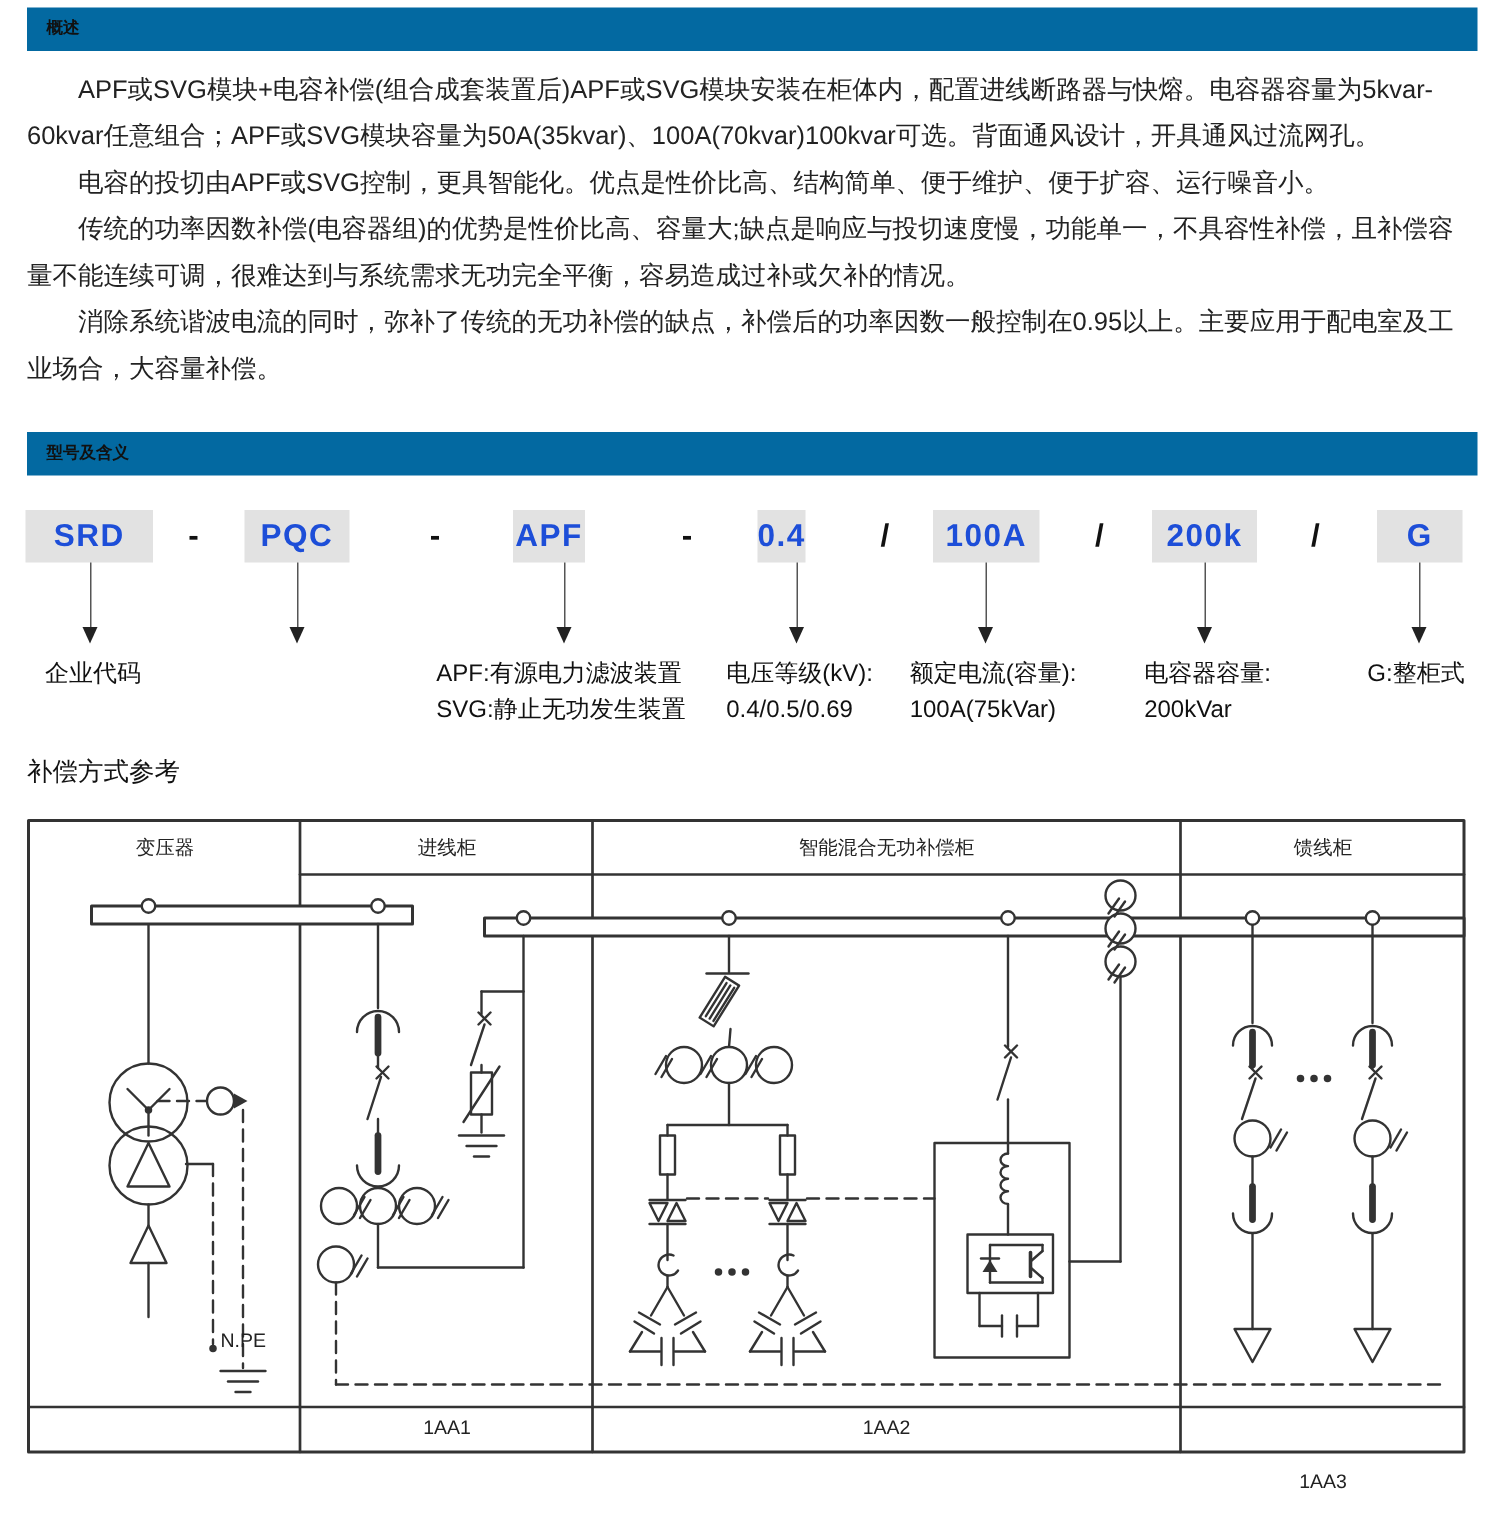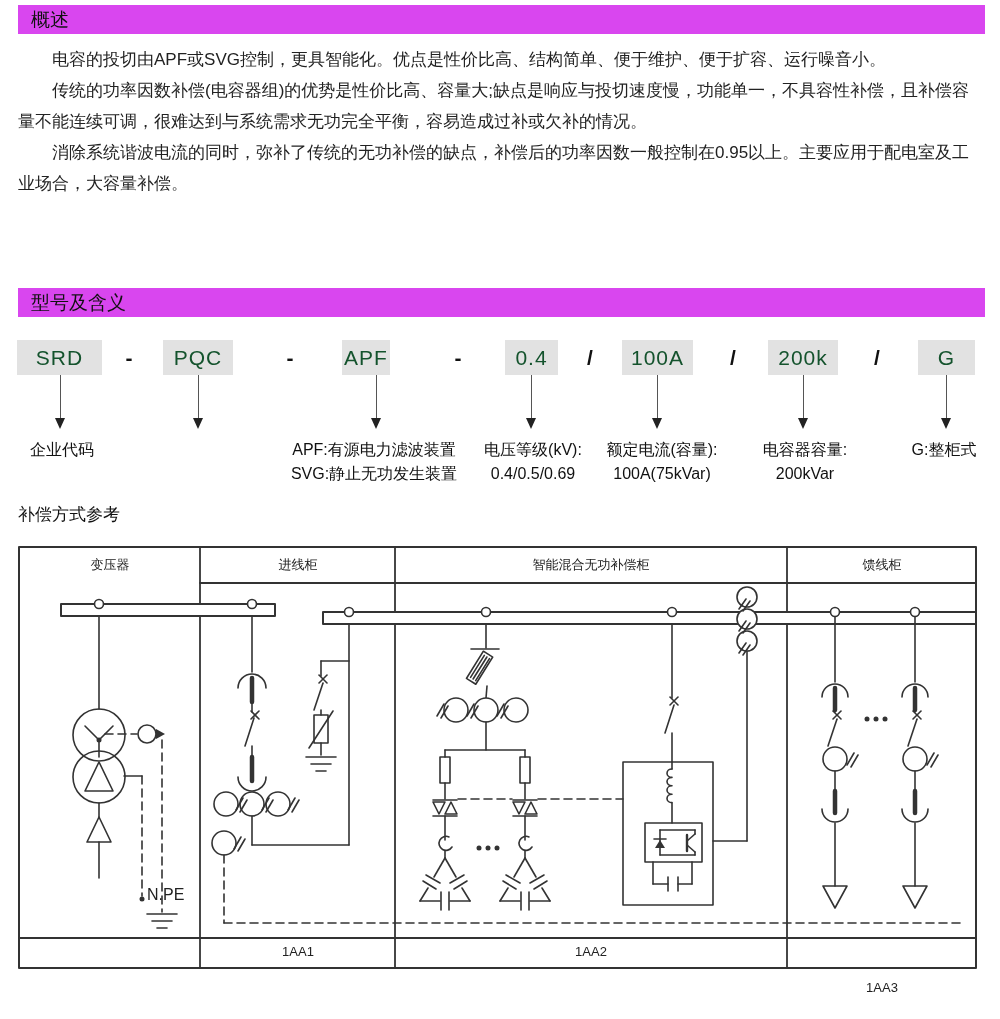--- a/index.html
+++ b/index.html
@@ -1,62 +1,63 @@
 <!DOCTYPE html>
 <html><head>
 <meta charset="utf-8">
 <style>
   html,body{margin:0;padding:0;background:#fff;}
   body{font-family:"Liberation Sans","DejaVu Sans",sans-serif;color:#1a1a1a;}
   #page{position:relative;width:1000px;height:1019px;background:#fff;overflow:hidden;}
-  .section-bar{position:absolute;left:18px;width:967px;height:29px;background:#d946ef;
-    font-weight:normal;font-size:19px;line-height:29px;padding-left:13px;box-sizing:border-box;color:#111;}
+  .section-bar{position:absolute;left:18px;width:967px;height:29px;background:#0369a1;
+    font-weight:bold;font-size:11px;line-height:29px;padding-left:13px;box-sizing:border-box;color:#111;}
   .body-text{position:absolute;left:18px;top:44px;width:967px;font-size:17px;line-height:31px;color:#222;}
   .body-text p{margin:0;text-indent:2em;}
   .mbox{position:absolute;top:340px;height:35px;background:#e2e2e2;text-align:center;
-    font-weight:normal;font-size:21px;line-height:35px;color:#14532d;letter-spacing:1px;}
+    font-weight:bold;font-size:21px;line-height:35px;color:#1d4ed8;letter-spacing:1px;}
   .msep{position:absolute;top:340px;height:35px;line-height:35px;font-weight:bold;font-size:21px;
     transform:translateX(-50%);color:#111;}
   .arrow-line{position:absolute;top:375px;height:43px;width:0;border-left:1px solid #555;}
   .arrow-head{position:absolute;top:418px;width:0;height:0;border:solid transparent;
     border-width:11px 5px 0 5px;border-top-color:#222;transform:translateX(-50%);}
-  .desc{position:absolute;top:438px;transform:translateX(-50%);text-align:center;
+  .desc{position:absolute;top:438px;transform:translateX(-50%);
     font-size:16px;line-height:24px;color:#111;white-space:nowrap;}
   .ref-title{position:absolute;left:18px;top:503px;font-size:17px;color:#111;}
   .dg-label{position:absolute;transform:translateX(-50%);font-size:13px;color:#222;white-space:nowrap;}
-  .npe{position:absolute;left:147px;top:886px;font-size:16px;color:#222;}
+  .npe{position:absolute;left:147px;top:886px;font-size:13px;color:#222;}
   .caption{position:absolute;left:514px;top:979px;transform:translateX(-50%);
     font-size:18px;color:#111;letter-spacing:1px;}
   svg{position:absolute;left:0;top:0;}
 </style>
 </head>
 <body>
 
 <div id="page">
 
   <div class="section-bar" style="top:5px">
     <span>概述</span>
   </div>
   <div class="body-text">
+    <p>APF或SVG模块+电容补偿(组合成套装置后)APF或SVG模块安装在柜体内，配置进线断路器与快熔。电容器容量为5kvar-60kvar任意组合；APF或SVG模块容量为50A(35kvar)、100A(70kvar)100kvar可选。背面通风设计，开具通风过流网孔。</p>
     <p>电容的投切由APF或SVG控制，更具智能化。优点是性价比高、结构简单、便于维护、便于扩容、运行噪音小。</p>
     <p>传统的功率因数补偿(电容器组)的优势是性价比高、容量大;缺点是响应与投切速度慢，功能单一，不具容性补偿，且补偿容量不能连续可调，很难达到与系统需求无功完全平衡，容易造成过补或欠补的情况。</p>
     <p>消除系统谐波电流的同时，弥补了传统的无功补偿的缺点，补偿后的功率因数一般控制在0.95以上。主要应用于配电室及工业场合，大容量补偿。</p>
   </div>
 
   <div class="section-bar" style="top:288px">
     <span>型号及含义</span>
   </div>
 
   <div class="mbox" style="left:17px;width:85px">SRD</div>
   <div class="msep" style="left:129px">-</div>
   <div class="mbox" style="left:163px;width:70px">PQC</div>
   <div class="msep" style="left:290px">-</div>
   <div class="mbox" style="left:342px;width:48px">APF</div>
   <div class="msep" style="left:458px">-</div>
-  <div class="mbox" style="left:505px;width:53px">0.4</div>
+  <div class="mbox" style="left:505px;width:32px">0.4</div>
   <div class="msep" style="left:590px">/</div>
   <div class="mbox" style="left:622px;width:71px">100A</div>
   <div class="msep" style="left:733px">/</div>
   <div class="mbox" style="left:768px;width:70px">200k</div>
   <div class="msep" style="left:877px">/</div>
   <div class="mbox" style="left:918px;width:57px">G</div>
 
   <div class="arrow-line" style="left:60px"></div>
     <div class="arrow-head" style="left:60px"></div>
   <div class="arrow-line" style="left:198px"></div>

